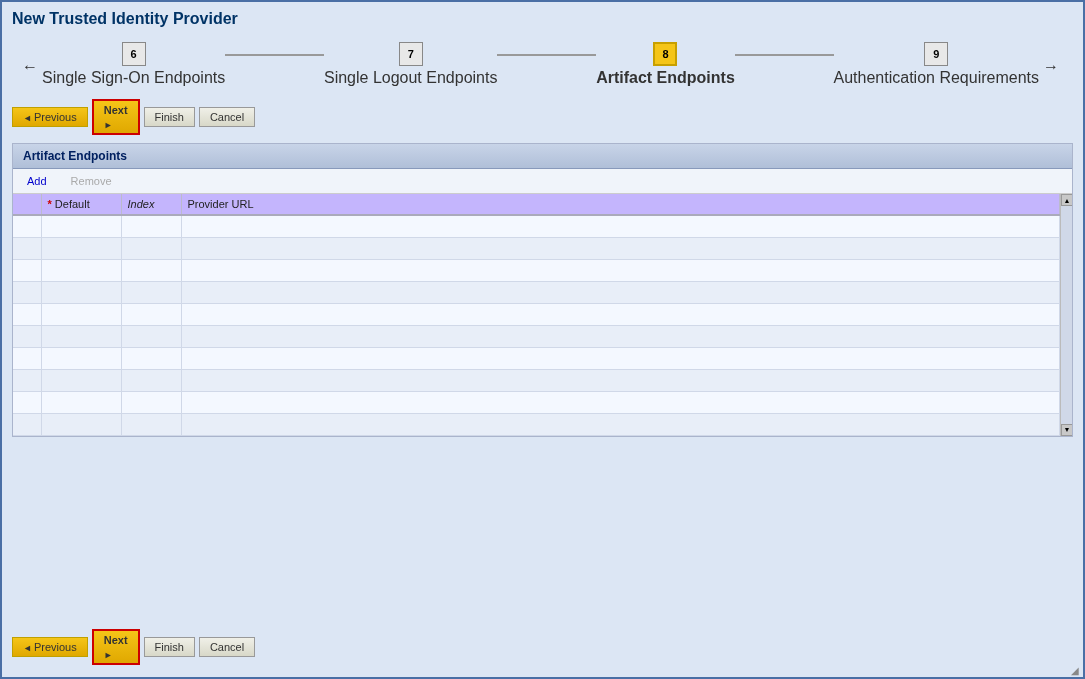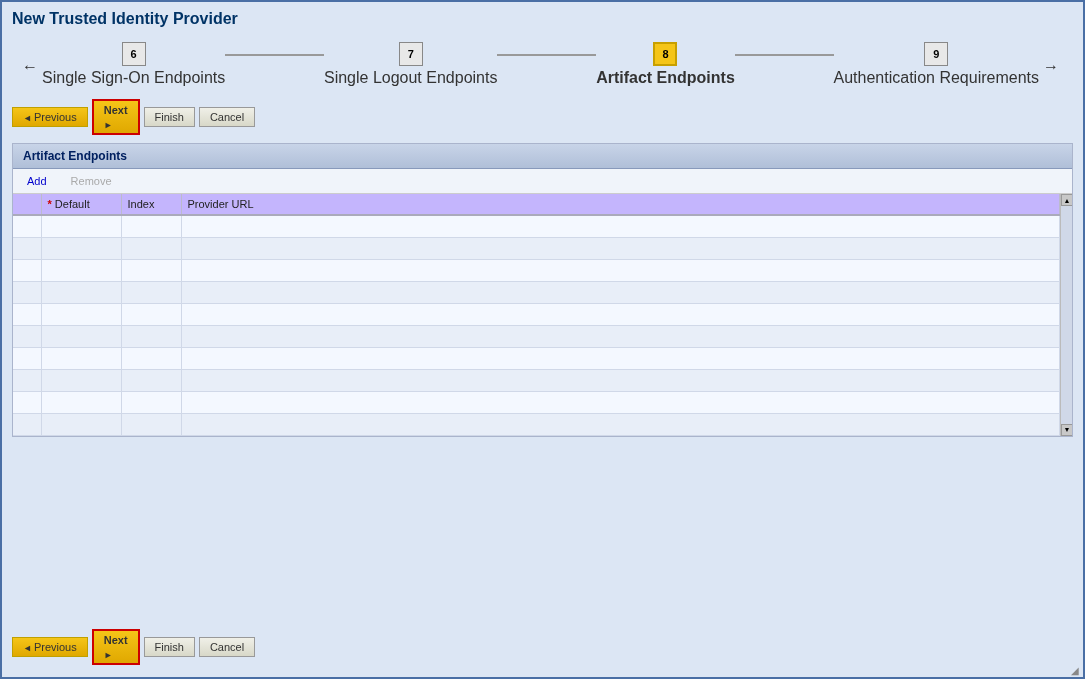--- a/index.html
+++ b/index.html
@@ -242,20 +242,21 @@
     th:first-child {
       width: 28px;
     }
 
     th.col-default {
       width: 80px;
     }
 
     th.col-index {
       width: 60px;
+      font-style: italic;
     }
 
     td {
       padding: 3px 6px;
       border-bottom: 1px solid #d0d8e8;
       border-right: 1px solid #d0d8e8;
       height: 22px;
       font-size: 11px;
     }
 

